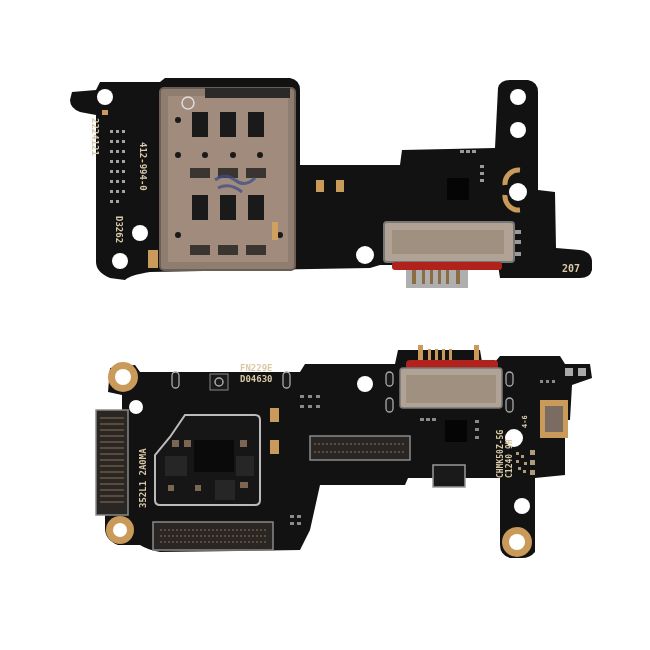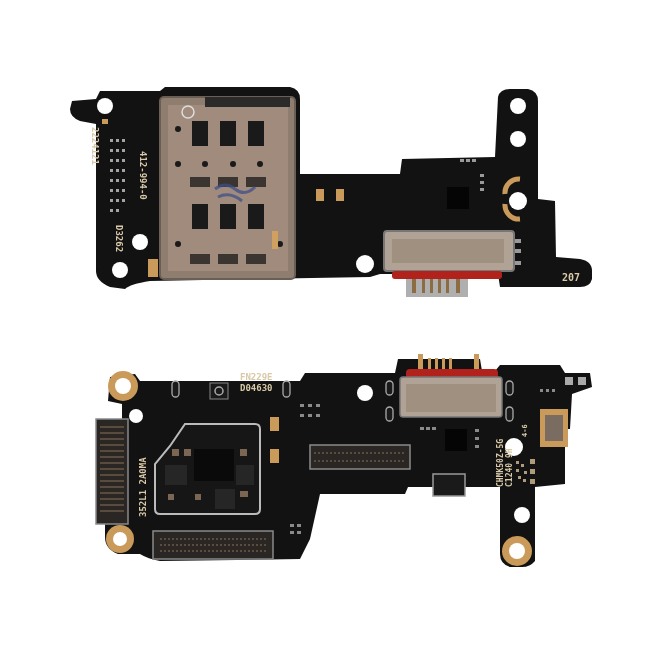--- a/index.html
+++ b/index.html
@@ -1,17 +1,17 @@
 <!DOCTYPE html>
 <html><head>
 <meta charset="utf-8">
 <style>
   html, body { margin: 0; padding: 0; background: #ffffff; }
   body { width: 650px; height: 650px; overflow: hidden; position: relative; font-family: "DejaVu Sans Mono", monospace; }
-  .stage { position: absolute; left: 0; top: 9px; width: 650px; height: 458px; }
+  .stage { position: absolute; left: 0; top: 0; width: 650px; height: 458px; }
   svg { position: absolute; left: 0; top: 0; }
   .silk { fill: #d9c9a8; font-family: "DejaVu Sans Mono", monospace; font-weight: bold; }
 </style>
 </head>
 <body>
 
 <div class="stage">
 <svg width="650" height="650" viewBox="0 0 650 650" xmlns="http://www.w3.org/2000/svg">
 
   <g>

